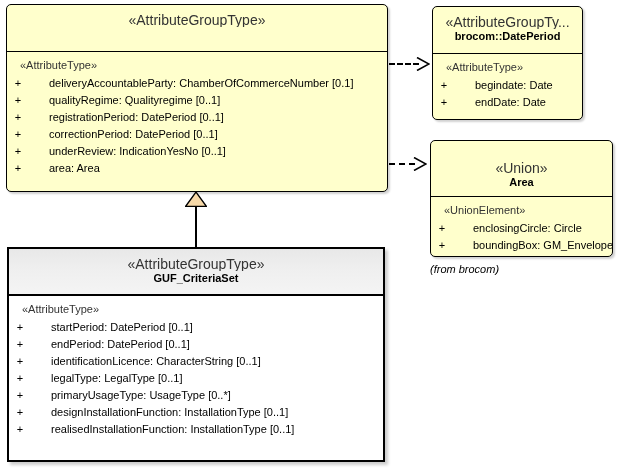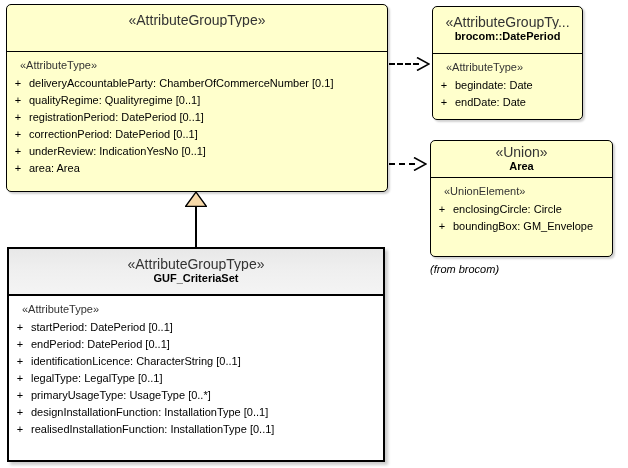--- a/index.html
+++ b/index.html
@@ -71,37 +71,38 @@
   .attr-vis {
     width: 22px;
     flex: 0 0 22px;
     text-align: center;
     color: #000000;
   }
   .attr-text {
     flex: 1 1 auto;
     overflow: hidden;
     white-space: nowrap;
+    margin-left: 20px;
   }
 
   
   #box-criteriaset {
     left: 6px;  top: 4px;  width: 382px; height: 188px;
   }
   #box-criteriaset .cls-header { height: 47px; padding-top: 8px; }
 
   #box-dateperiod {
     left: 432px; top: 6px; width: 151px; height: 114px;
   }
   #box-dateperiod .cls-header { height: 47px; padding-top: 8px; }
 
   #box-area {
     left: 430px; top: 140px; width: 183px; height: 117px;
   }
-  #box-area .cls-header { height: 37px; padding-top: 4px; }
+  #box-area .cls-header { height: 56px; padding-top: 20px; }
 
   
   #box-gufcriteriaset {
     left: 7px; top: 247px; width: 378px; height: 215px;
     background: #ffffff;
     border: 2px solid #000000;
     border-radius: 0;
     box-shadow: 3px 3px 3px rgba(0,0,0,0.20);
   }
   #box-gufcriteriaset .cls-header {

